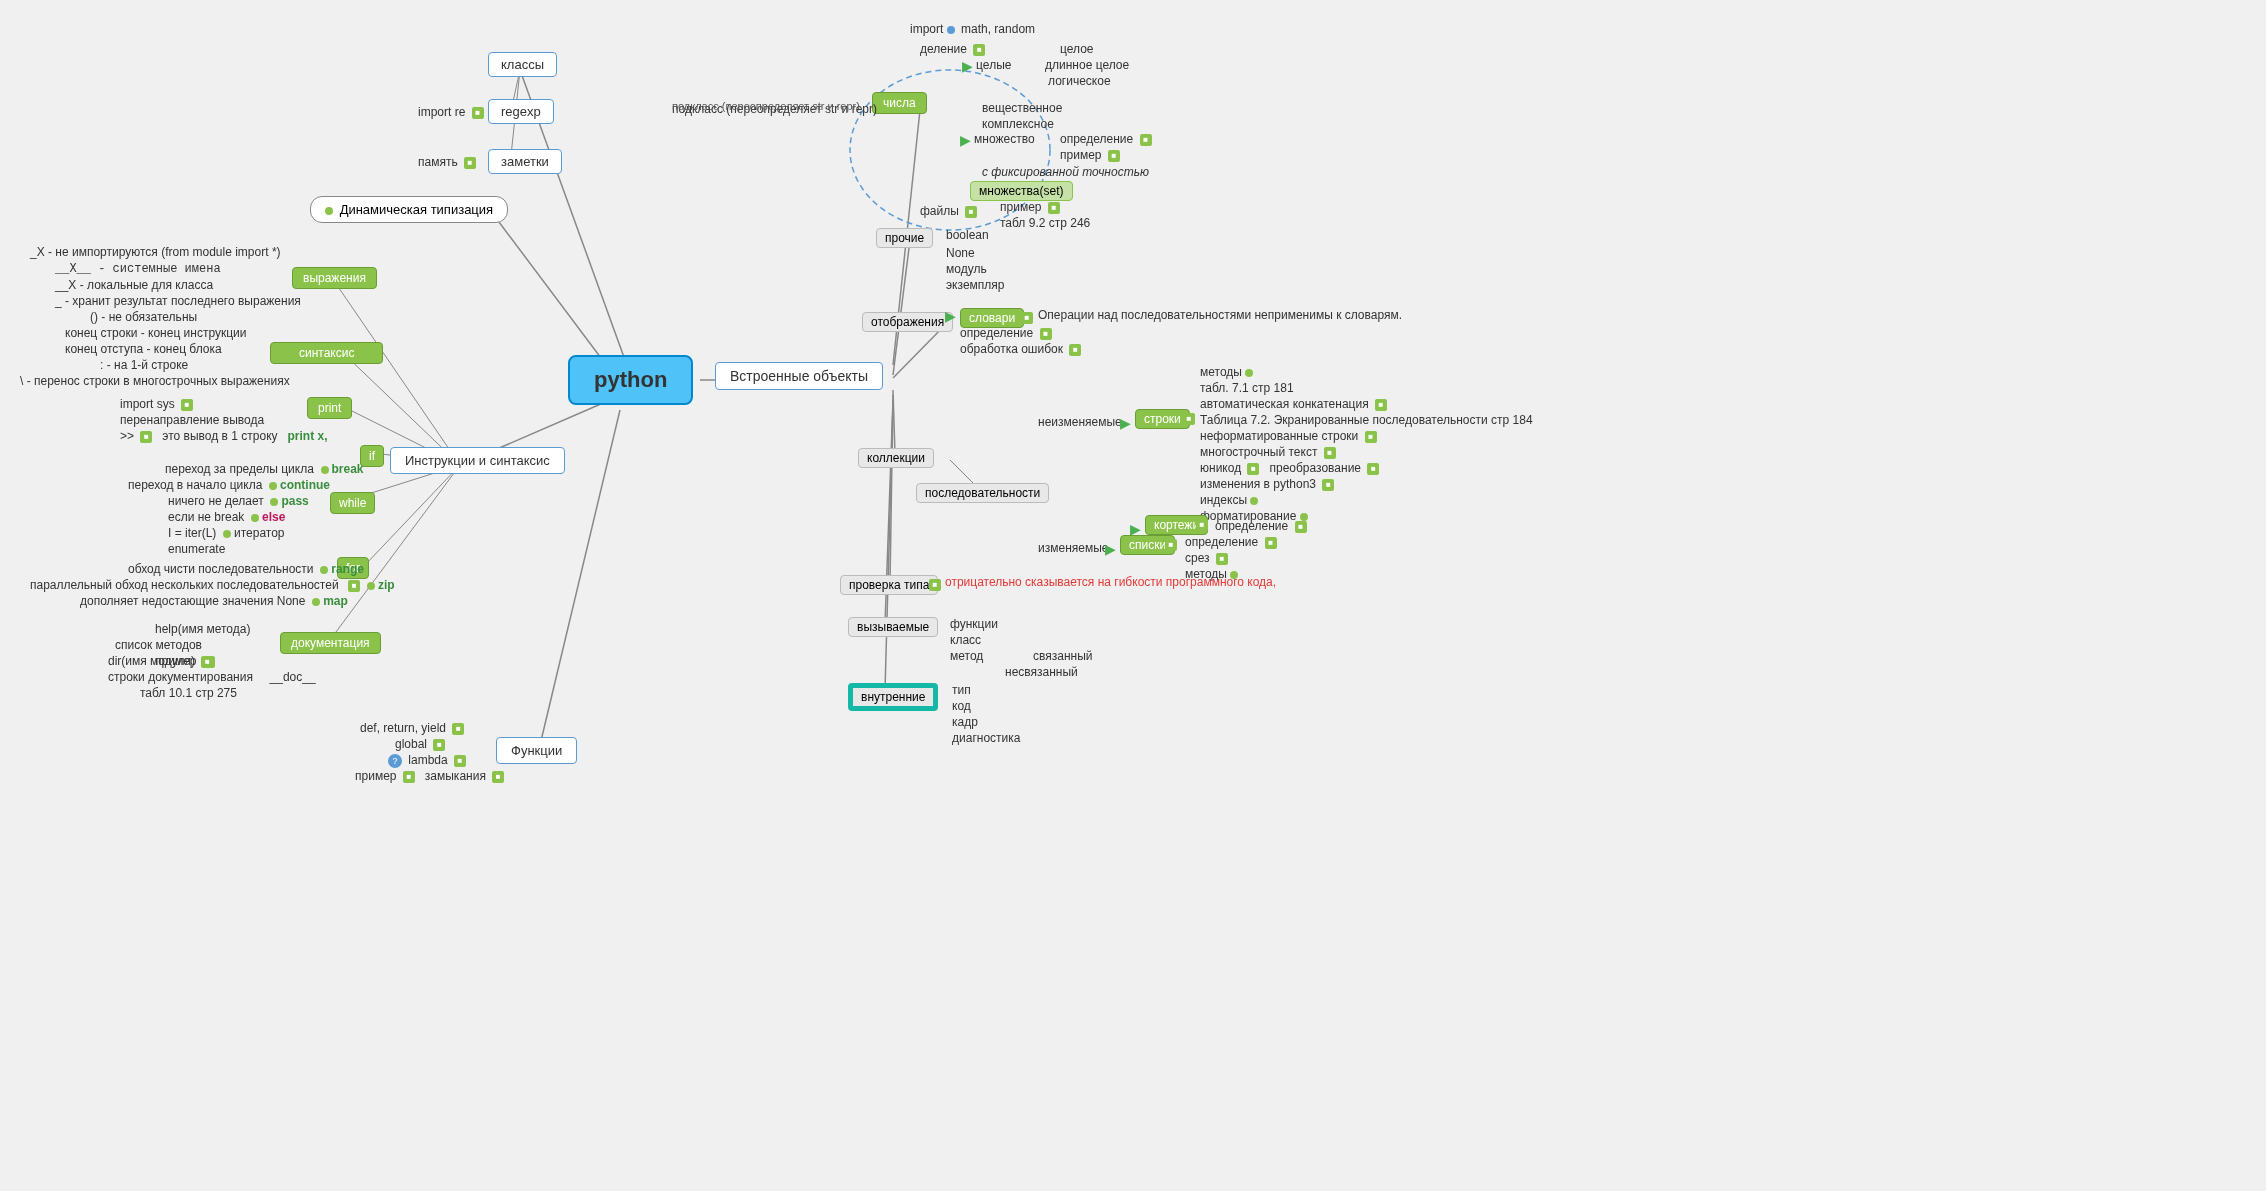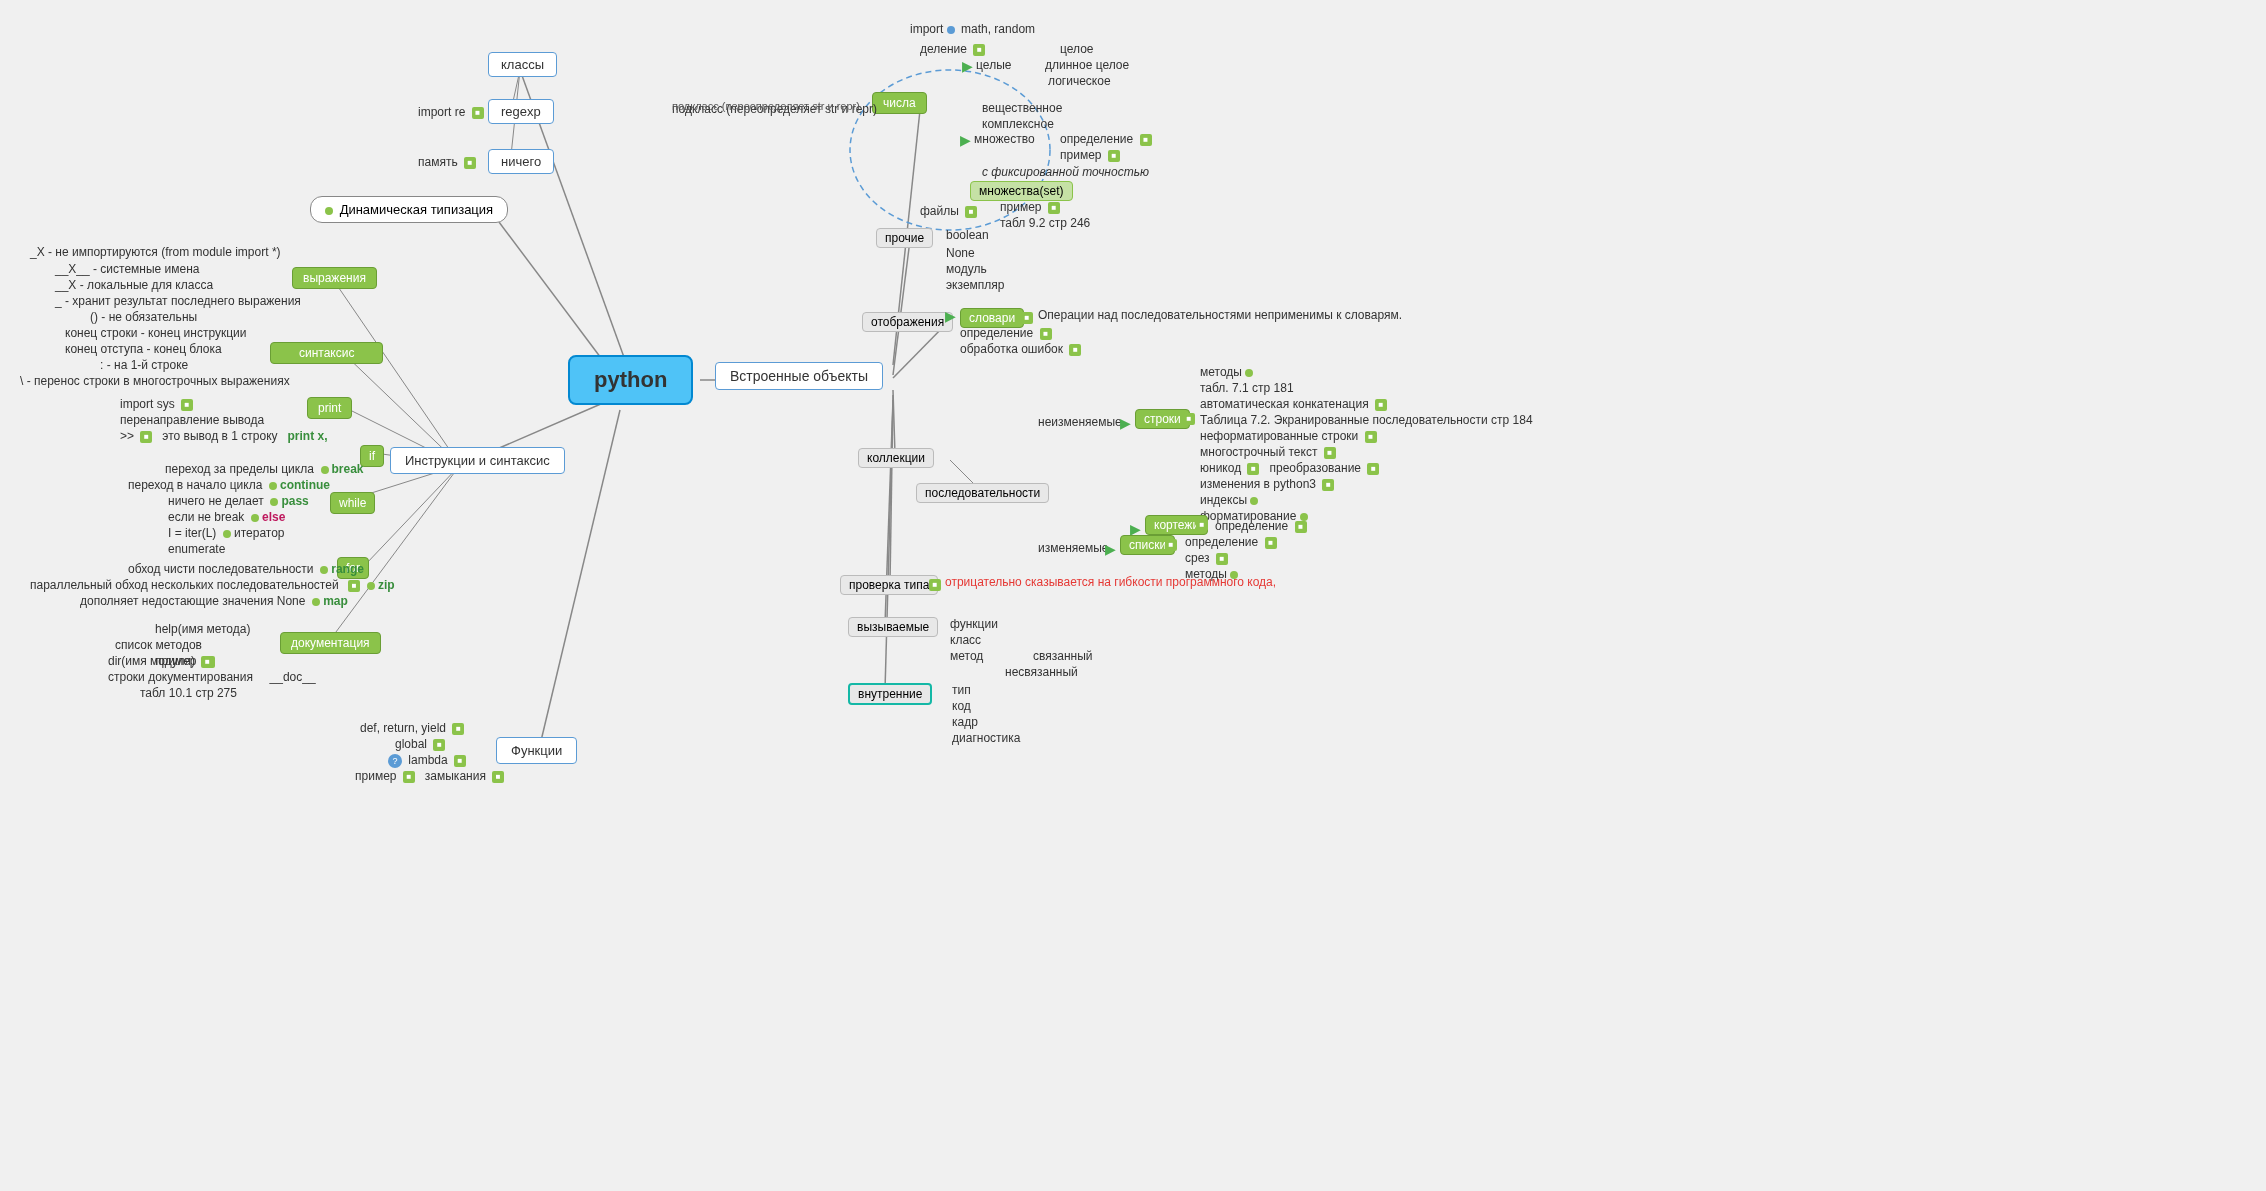--- a/index.html
+++ b/index.html
@@ -154,21 +154,21 @@
     <div class="node-box blue-outline" style="font-size:13px; padding:4px 12px;">классы</div>
   </div>
 
   <div class="text-node" style="left:418px; top:105px;">import re <span class="icon-small green">■</span></div>
   <div class="node" style="left:488px; top:99px;">
     <div class="node-box blue-outline" style="font-size:13px; padding:4px 12px;">regexp</div>
   </div>
 
   <div class="text-node" style="left:418px; top:155px;">память <span class="icon-small green">■</span></div>
   <div class="node" style="left:488px; top:149px;">
-    <div class="node-box blue-outline" style="font-size:13px; padding:4px 12px;">ничего</div>
+    <div class="node-box blue-outline" style="font-size:13px; padding:4px 12px;">заметки</div>
   </div>
 
   <div class="node" style="left:310px; top:196px;">
     <div class="node-box" style="border: 1.5px solid #888; border-radius:12px; font-size:13px; padding:5px 14px; background:white;">
       <span class="circle-dot" style="background:#8bc34a;"></span>
       <span>Динамическая типизация</span>
     </div>
   </div>
 
   <div class="node" style="left:390px; top:447px;">
@@ -201,21 +201,21 @@
 
   <div class="node" style="left:337px; top:557px;">
     <div class="node-box green" style="font-size:12px; padding:3px 8px;">for</div>
   </div>
 
   <div class="node" style="left:280px; top:632px;">
     <div class="node-box green" style="font-size:12px; padding:3px 10px;">документация</div>
   </div>
 
   <div class="text-node" style="left:30px; top:245px;">_X - не импортируются (from module import *)</div>
-  <div class="text-node" style="left:55px; top:262px;">__X__ - системные имена</div>
+  <div class="text-node" style="left:55px; top:262px;font-family:Liberation Mono, monospace;">__X__ - системные имена</div>
   <div class="text-node" style="left:55px; top:278px;">__X - локальные для класса</div>
   <div class="text-node" style="left:55px; top:294px;">_ - хранит результат последнего выражения</div>
   <div class="text-node" style="left:90px; top:310px;">() - не обязательны</div>
   <div class="text-node" style="left:65px; top:326px;">конец строки - конец инструкции</div>
   <div class="text-node" style="left:65px; top:342px;">конец отступа - конец блока</div>
   <div class="text-node" style="left:100px; top:358px;">: - на 1-й строке</div>
   <div class="text-node" style="left:20px; top:374px;">\ - перенос строки в многострочных выражениях</div>
 
   <div class="text-node" style="left:120px; top:397px;">import sys <span class="icon-small green">■</span></div>
 
@@ -357,21 +357,21 @@
   <div class="node" style="left:848px; top:617px;">
     <div class="node-box" style="font-size:12px; padding:2px 8px; background:#e8e8e8; border:1px solid #bbb;">вызываемые</div>
   </div>
   <div class="text-node" style="left:950px; top:617px;">функции</div>
   <div class="text-node" style="left:950px; top:633px;">класс</div>
   <div class="text-node" style="left:950px; top:649px;">метод</div>
   <div class="text-node" style="left:1008px; top:649px;margin-left:25px;">связанный</div>
   <div class="text-node" style="left:1005px; top:665px;">несвязанный</div>
 
   <div class="node" style="left:848px; top:683px;">
-    <div class="node-box" style="font-size:12px; padding:2px 8px; background:#e8e8e8; border:2px solid #14b8a6;">внутренние</div>
+    <div class="node-box" style="font-size:12px; padding:2px 8px; background:#e8e8e8; border:5px solid #14b8a6;">внутренние</div>
   </div>
   <div class="text-node" style="left:952px; top:683px;">тип</div>
   <div class="text-node" style="left:952px; top:699px;">код</div>
   <div class="text-node" style="left:952px; top:715px;">кадр</div>
   <div class="text-node" style="left:952px; top:731px;">диагностика</div>
 
   <div class="text-node" style="left:672px; top:100px; font-size:11px; color:#555;">подкласс (переопределяет str и repr)</div>
 
 </div>
 

